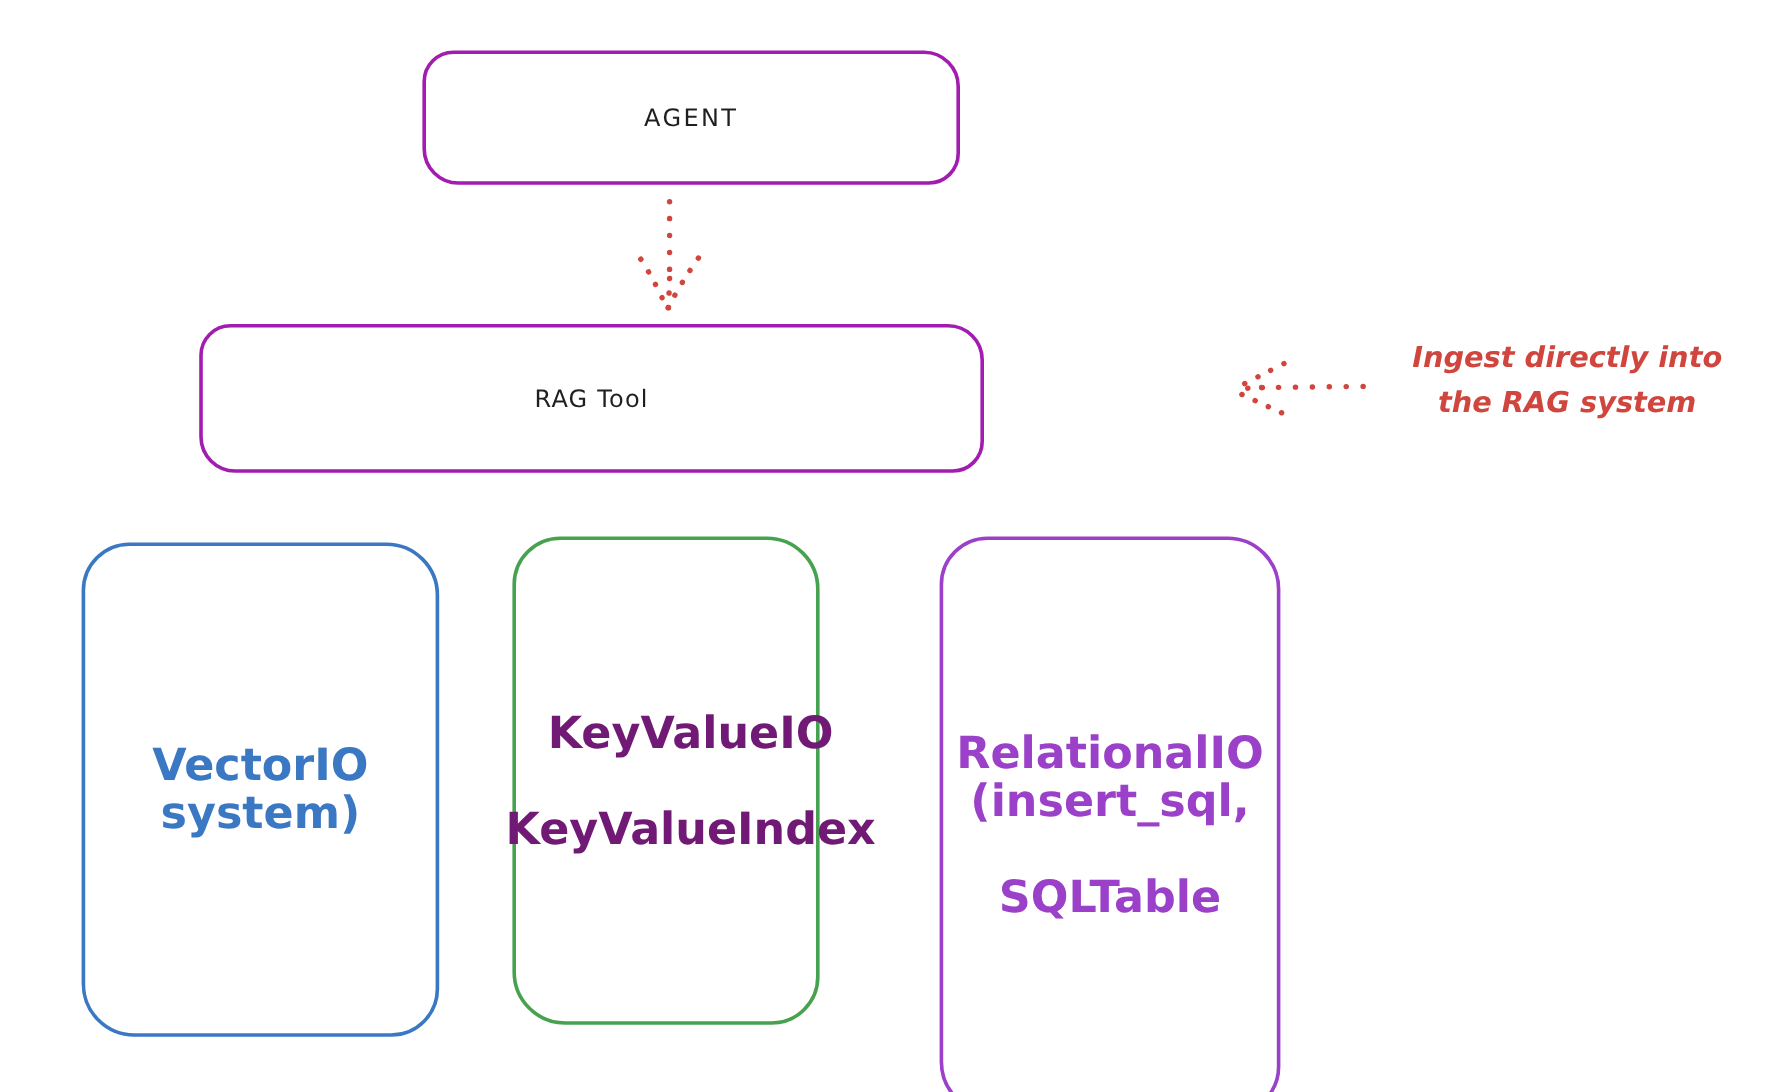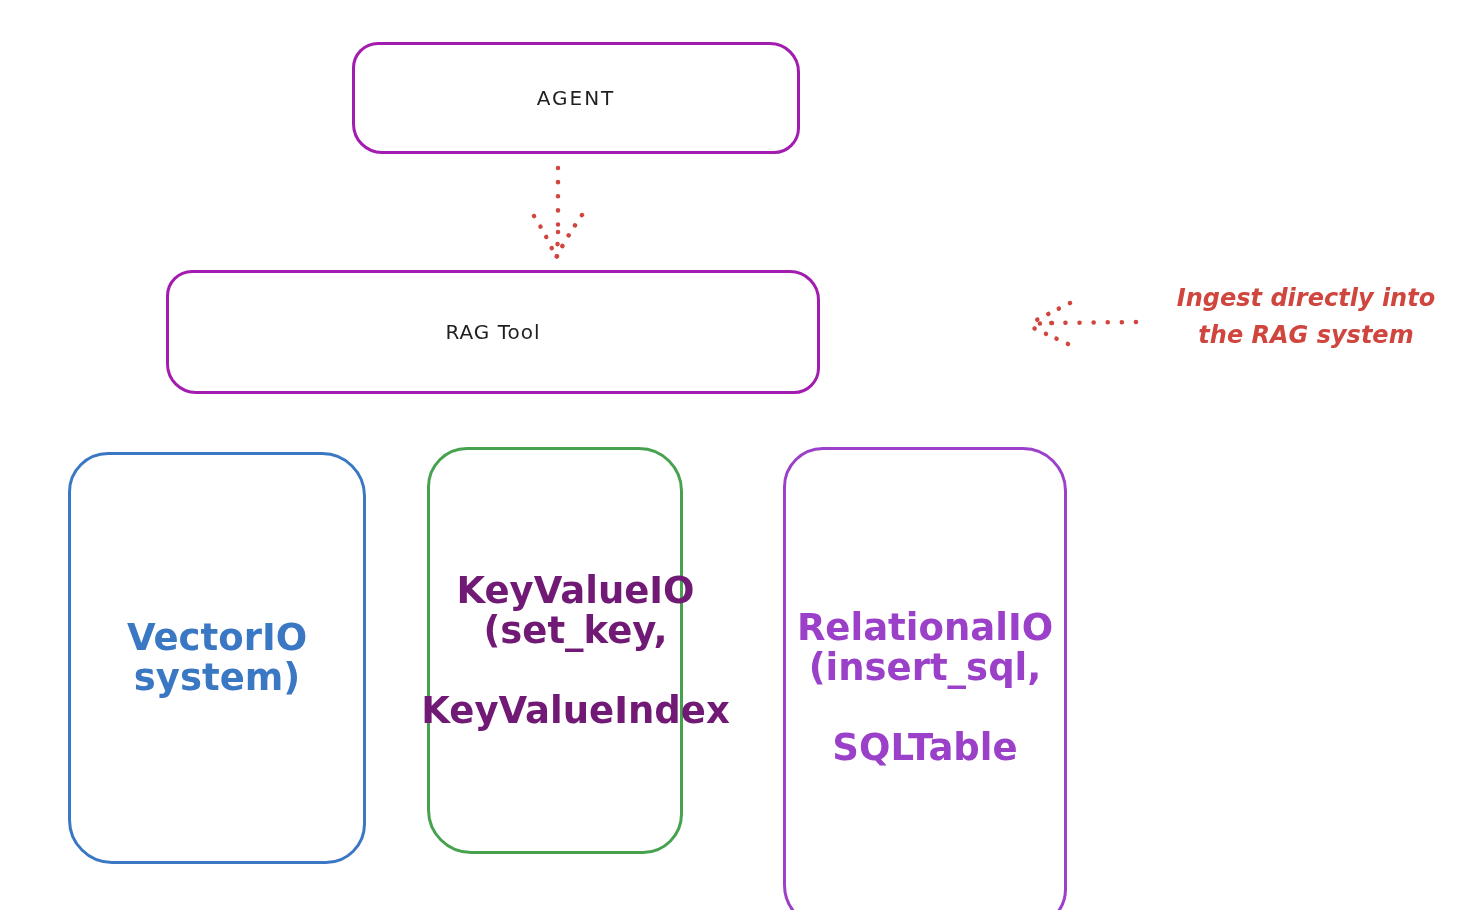--- a/index.html
+++ b/index.html
@@ -139,21 +139,20 @@
   <div class="box backend-box vector-box">
     <div>
       <div>VectorIO</div>
       <div>system)</div>
     </div>
   </div>
 
   <div class="box backend-box keyvalue-box">
     <div>
       <div>KeyValueIO</div>
-      <div>(set_key,</div>
       <div class="index-label">KeyValueIndex</div>
     </div>
   </div>
 
   <div class="box backend-box relational-box">
     <div>
       <div>RelationalIO</div>
       <div>(insert_sql,</div>
       <div class="index-label">SQLTable</div>
     </div>

